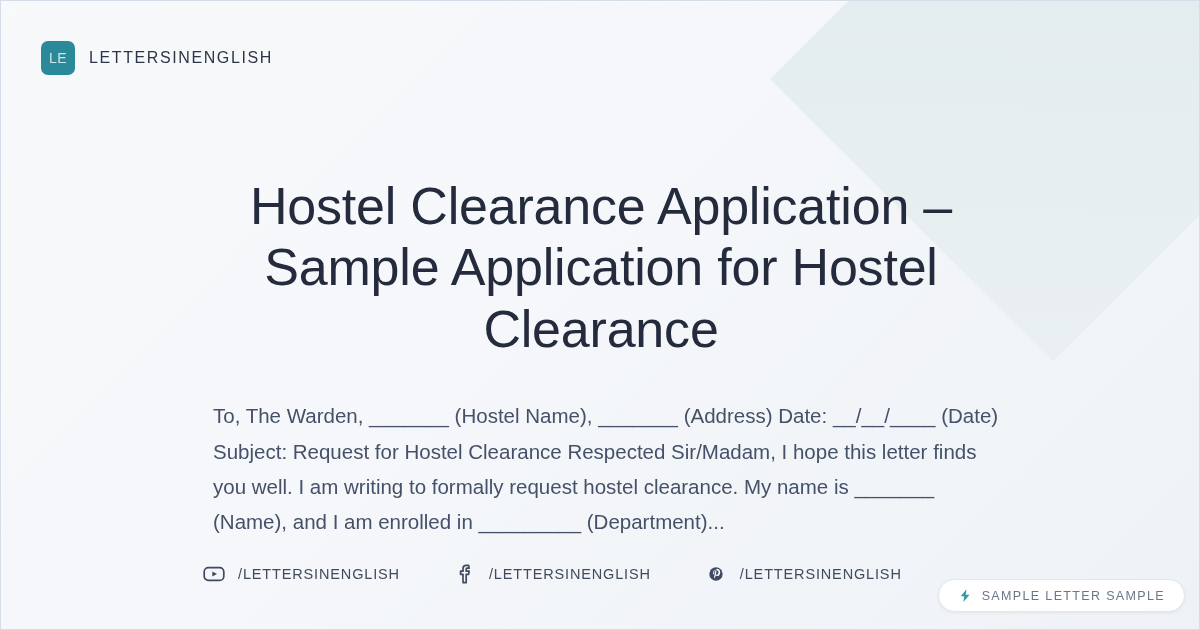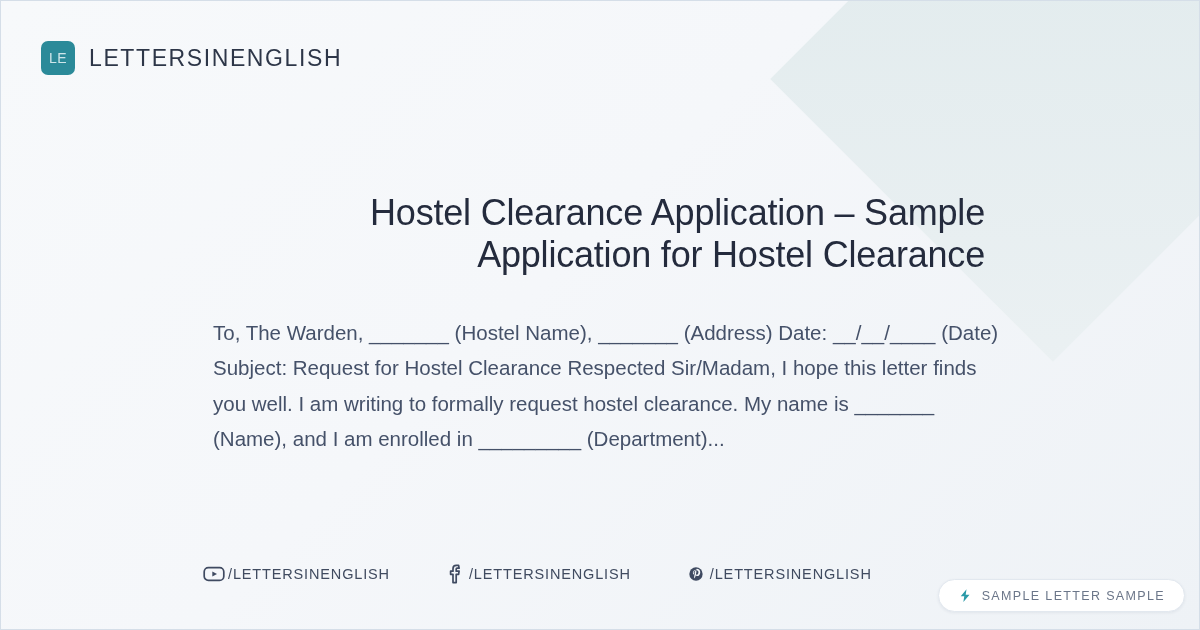--- a/index.html
+++ b/index.html
@@ -47,37 +47,37 @@
     background: #2b8a99;
     color: #cfe6ea;
     display: flex;
     align-items: center;
     justify-content: center;
     font-size: 14px;
     letter-spacing: 0.5px;
     font-weight: 400;
   }
   .brand-name {
-    font-size: 23px;
+    font-size: 16px;
     letter-spacing: 1.6px;
     color: #2d3648;
     font-weight: 400;
   }
 
   
   .content {
     position: absolute;
     top: 175px;
     left: 200px;
     width: 800px;
   }
   .headline {
-    margin: 16px;
-    text-align: right;
-    font-size: 36px;
+    margin: 0;
+    text-align: center;
+    font-size: 52px;
     line-height: 1.18;
     font-weight: 400;
     color: #242b3d;
     letter-spacing: -0.2px;
   }
   .excerpt {
     margin: 38px 0 0 12px;
     text-align: left;
     font-size: 20.5px;
     line-height: 1.73;
@@ -89,21 +89,21 @@
   .social-row {
     position: absolute;
     left: 200px;
     top: 560px;
     display: flex;
     align-items: center;
   }
   .social-item {
     display: flex;
     align-items: center;
-    gap: 1px;
+    gap: 11px;
   }
   .social-item + .social-item { margin-left: 52px; }
   .social-icon {
     width: 26px;
     height: 26px;
     display: flex;
     align-items: center;
     justify-content: center;
     color: #3f4a61;
     flex: none;

